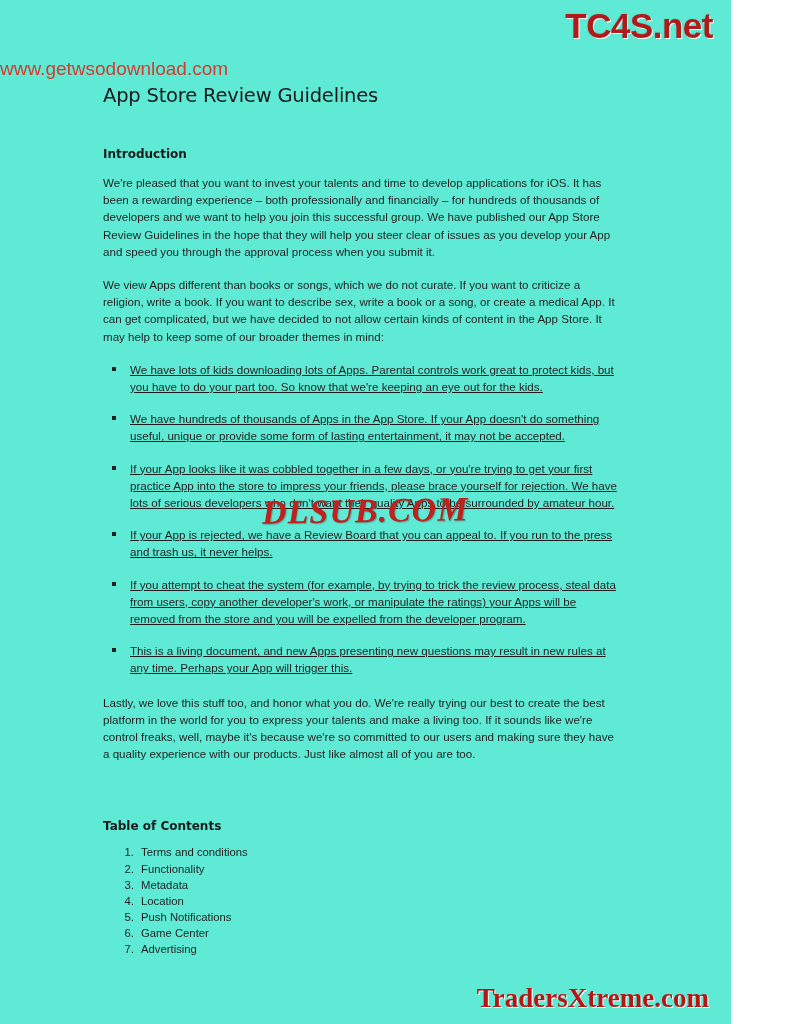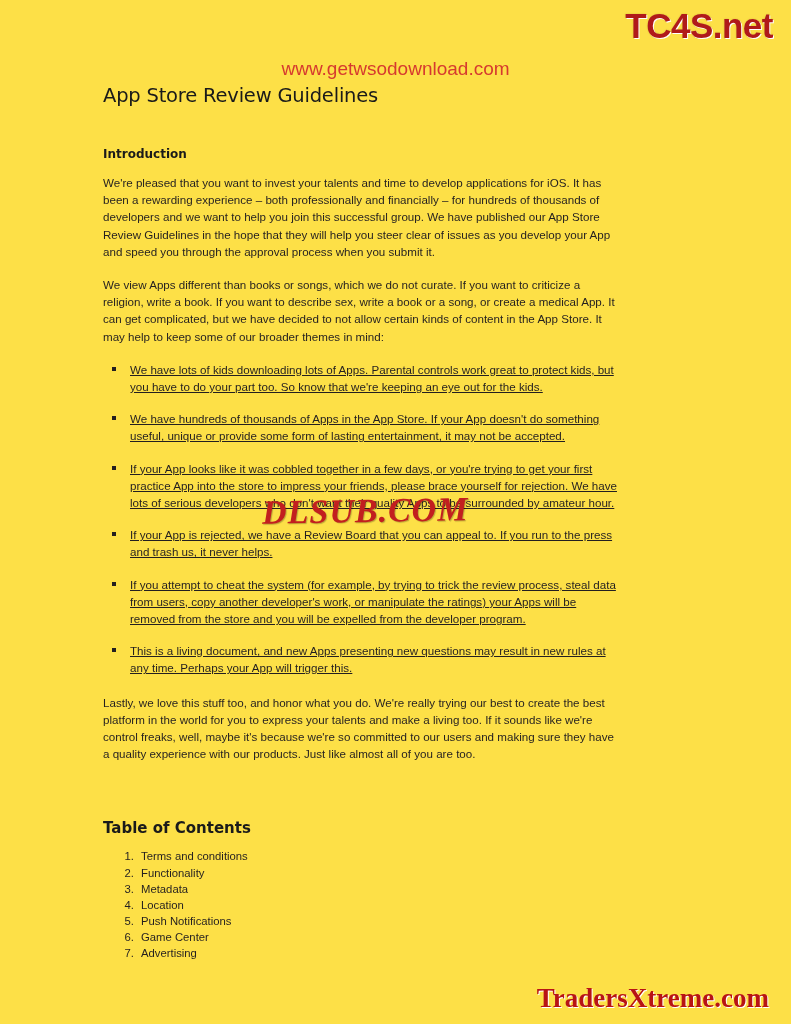--- a/index.html
+++ b/index.html
@@ -5,42 +5,41 @@
   html, body {
     margin: 0;
     padding: 0;
     background: #ffffff;
   }
   body {
     font-family: "Liberation Sans", sans-serif;
   }
   #page {
     position: relative;
-    width: 791px;
+    width: 731px;
     height: 1024px;
-    background: #fde047;
+    background: #5eead4;
     overflow: hidden;
   }
   .watermark-top {
     position: absolute;
     top: 6px;
     right: 18px;
     font-family: "Liberation Sans", sans-serif;
     font-size: 35px;
     font-weight: bold;
     color: #b01a1a;
     letter-spacing: -0.5px;
     text-shadow: 1px 1px 0 #ffffff, 0 0 2px rgba(0,0,0,0.18);
   }
   .watermark-url {
     position: absolute;
     top: 58px;
     left: 0;
     width: 791px;
-    text-align: center;
     font-family: "Liberation Sans", sans-serif;
     font-size: 19px;
     color: #d63a2f;
   }
   .watermark-mid {
     position: absolute;
     top: 492px;
     left: 262px;
     font-family: "Liberation Serif", serif;
     font-size: 34px;
@@ -114,21 +113,21 @@
     background: #231f20;
   }
   p.closing {
     font-size: 11.6px;
     line-height: 17.2px;
     margin: 17px 0 0 0;
     color: #231f20;
   }
   h2.toc-heading {
     font-family: "DejaVu Sans", sans-serif;
-    font-size: 15px;
+    font-size: 12px;
     font-weight: bold;
     margin: 57px 0 12px 0;
     color: #1a1a1a;
   }
   ol.toc-list {
     margin: 0;
     padding-left: 34px;
     font-size: 11.3px;
     line-height: 15.6px;
     color: #231f20;

